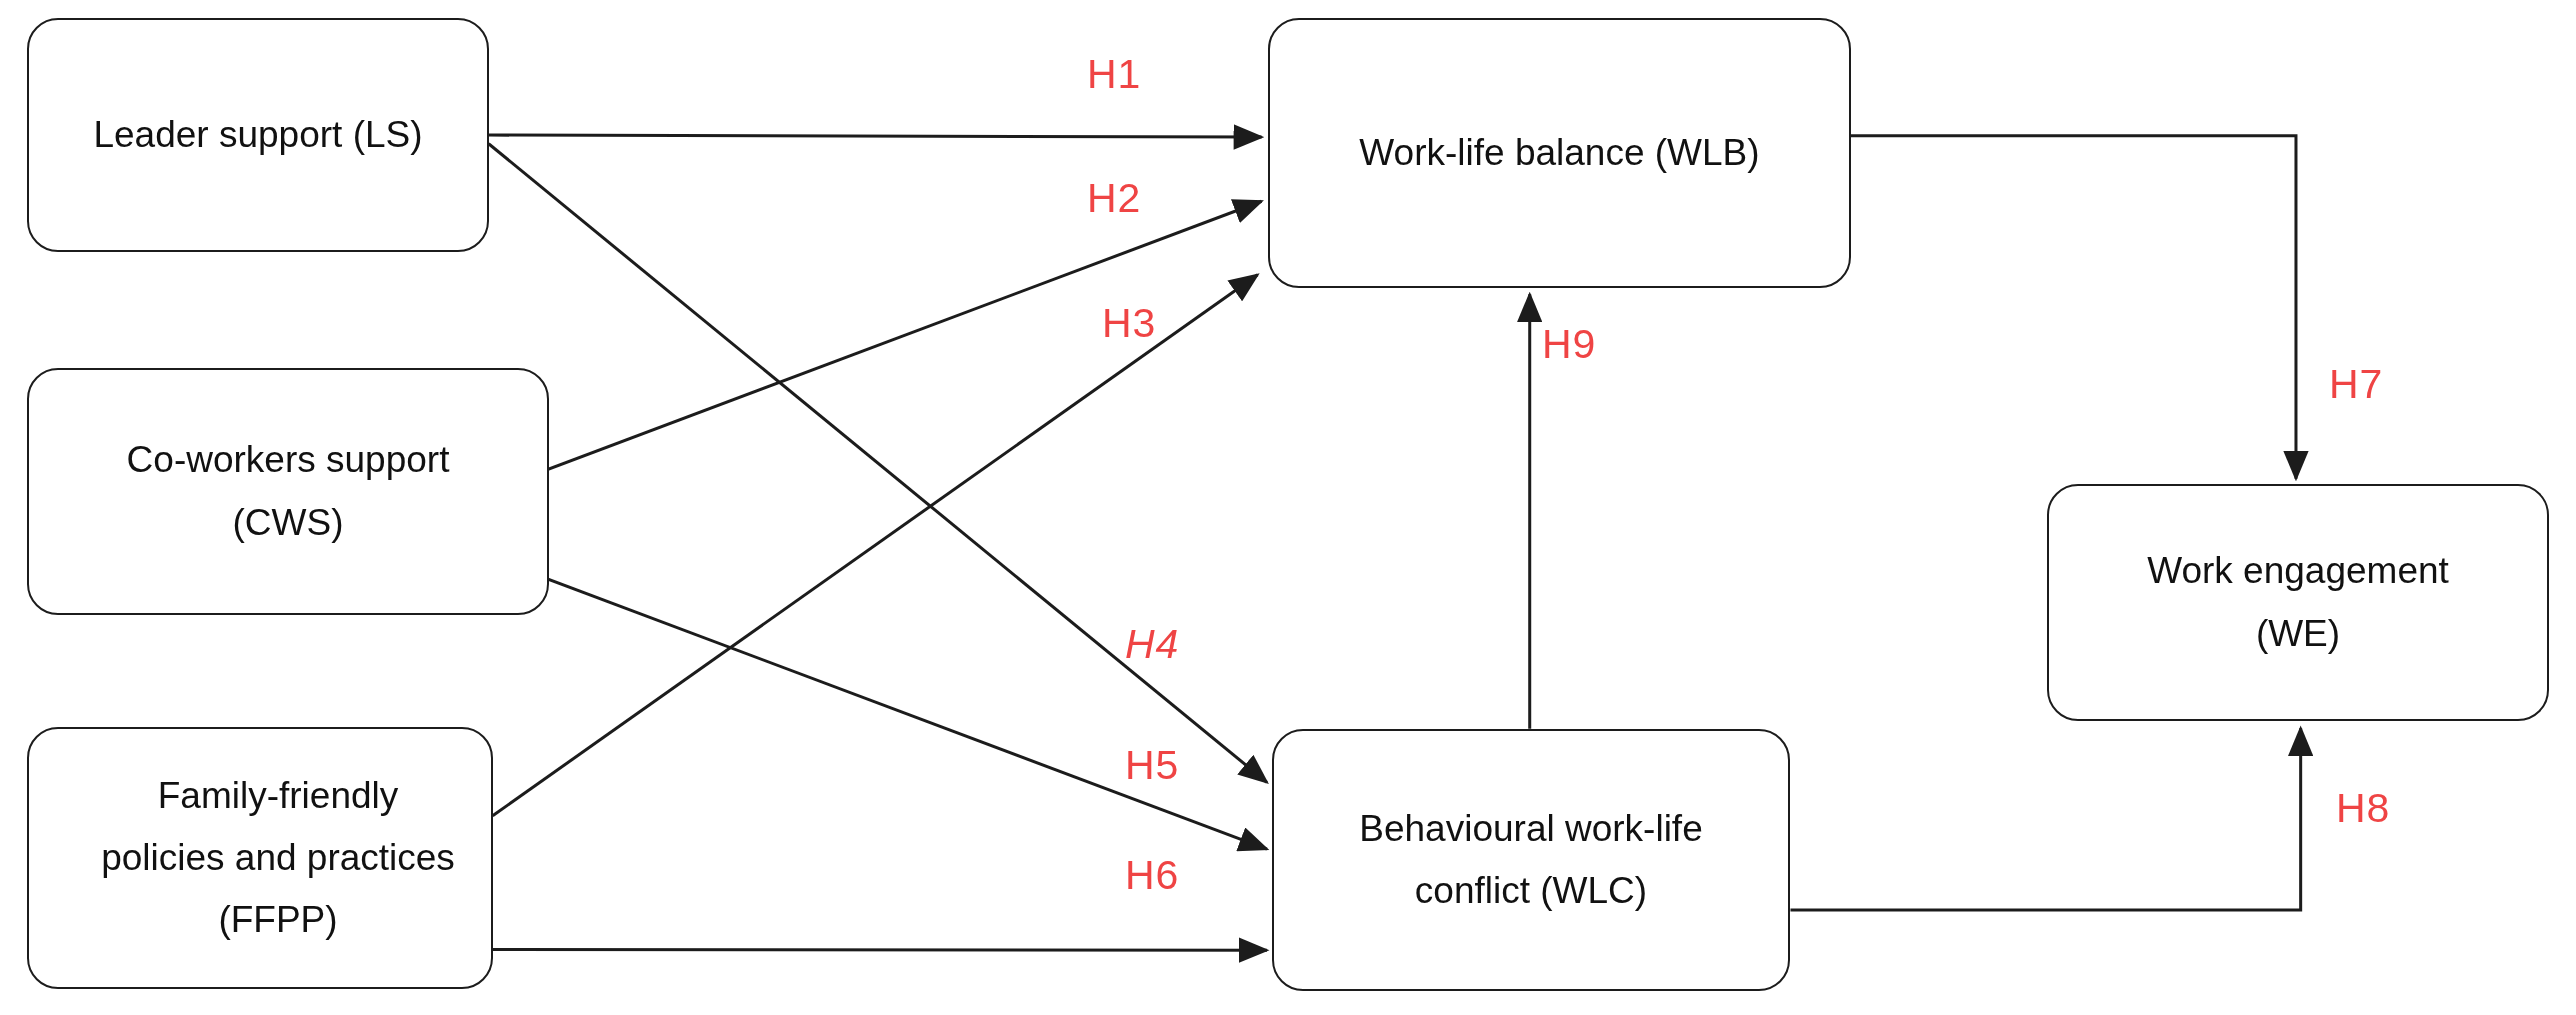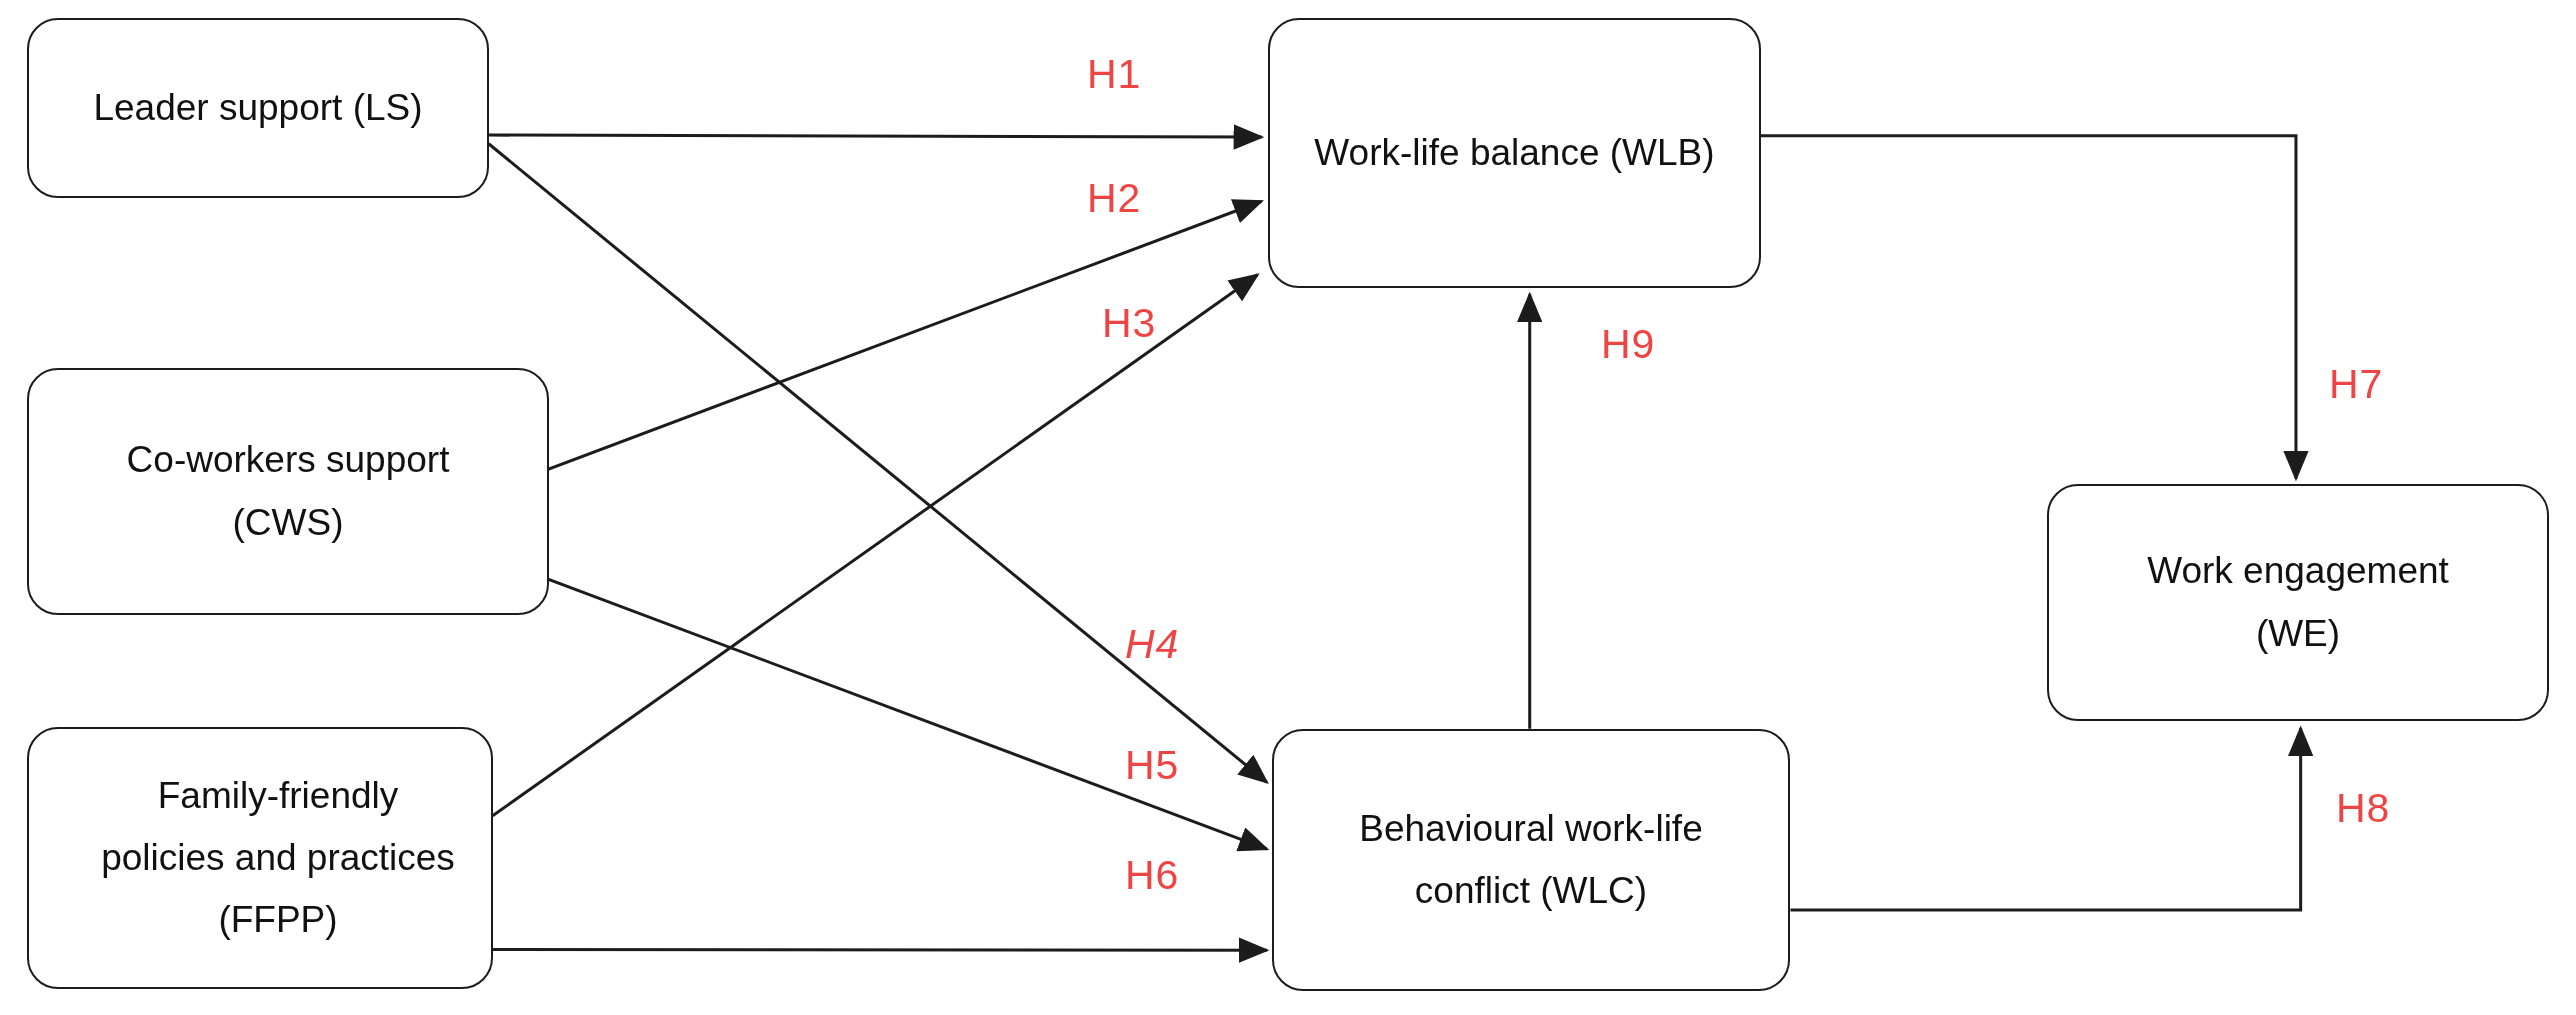--- a/index.html
+++ b/index.html
@@ -20,42 +20,42 @@
     border-radius: 31px;
     display: flex;
     align-items: center;
     justify-content: center;
     text-align: center;
     color: #111111;
     font-size: 37px;
     line-height: 1.68;
     white-space: pre-line;
   }
-  #node-ls   { left: 27px;   top: 18px;   width: 462px; height: 180px; }
+  #node-ls   { left: 27px;   top: 18px;   width: 462px; height: 234px; }
   #node-cws  { left: 27px;   top: 368px;  width: 522px; height: 247px; }
   #node-ffpp { left: 27px;   top: 727px; width: 466px; height: 262px; padding-left: 36px; }
-  #node-wlb  { left: 1268px; top: 18px;   width: 493px; height: 270px; }
+  #node-wlb  { left: 1268px; top: 18px;   width: 583px; height: 270px; }
   #node-wlc  { left: 1272px; top: 729px; width: 518px; height: 262px; }
   #node-we   { left: 2047px; top: 484px;  width: 502px; height: 237px; }
   .edge-label {
     position: absolute;
     transform: translate(-50%, -50%);
     font-size: 41px;
     color: #ef4444;
     letter-spacing: 0.7px;
   }
   #label-h1 { left: 1114px; top: 74px; }
   #label-h2 { left: 1114px; top: 198px; }
   #label-h3 { left: 1129px; top: 323px; }
   #label-h4 { left: 1152px; top: 644px; font-style: italic; }
   #label-h5 { left: 1152px; top: 765px; }
   #label-h6 { left: 1152px; top: 875px; }
   #label-h7 { left: 2356px; top: 384px; }
   #label-h8 { left: 2363px; top: 808px; }
-  #label-h9 { left: 1628px; top: 344px; }
+  #label-h9 { left: 1569px; top: 344px; }
 </style>
 </head>
 <body>
 
 <div id="canvas">
 
   <svg id="arrow-layer" viewBox="0 0 3851 1518" xmlns="http://www.w3.org/2000/svg">
     <defs>
       <marker id="ah" viewBox="0 0 12 10" refX="11" refY="5" markerWidth="46" markerHeight="38" markerUnits="userSpaceOnUse" orient="auto">
         <path d="M 0 0 L 12 5 L 0 10 z" fill="#1c1c1c"></path>

